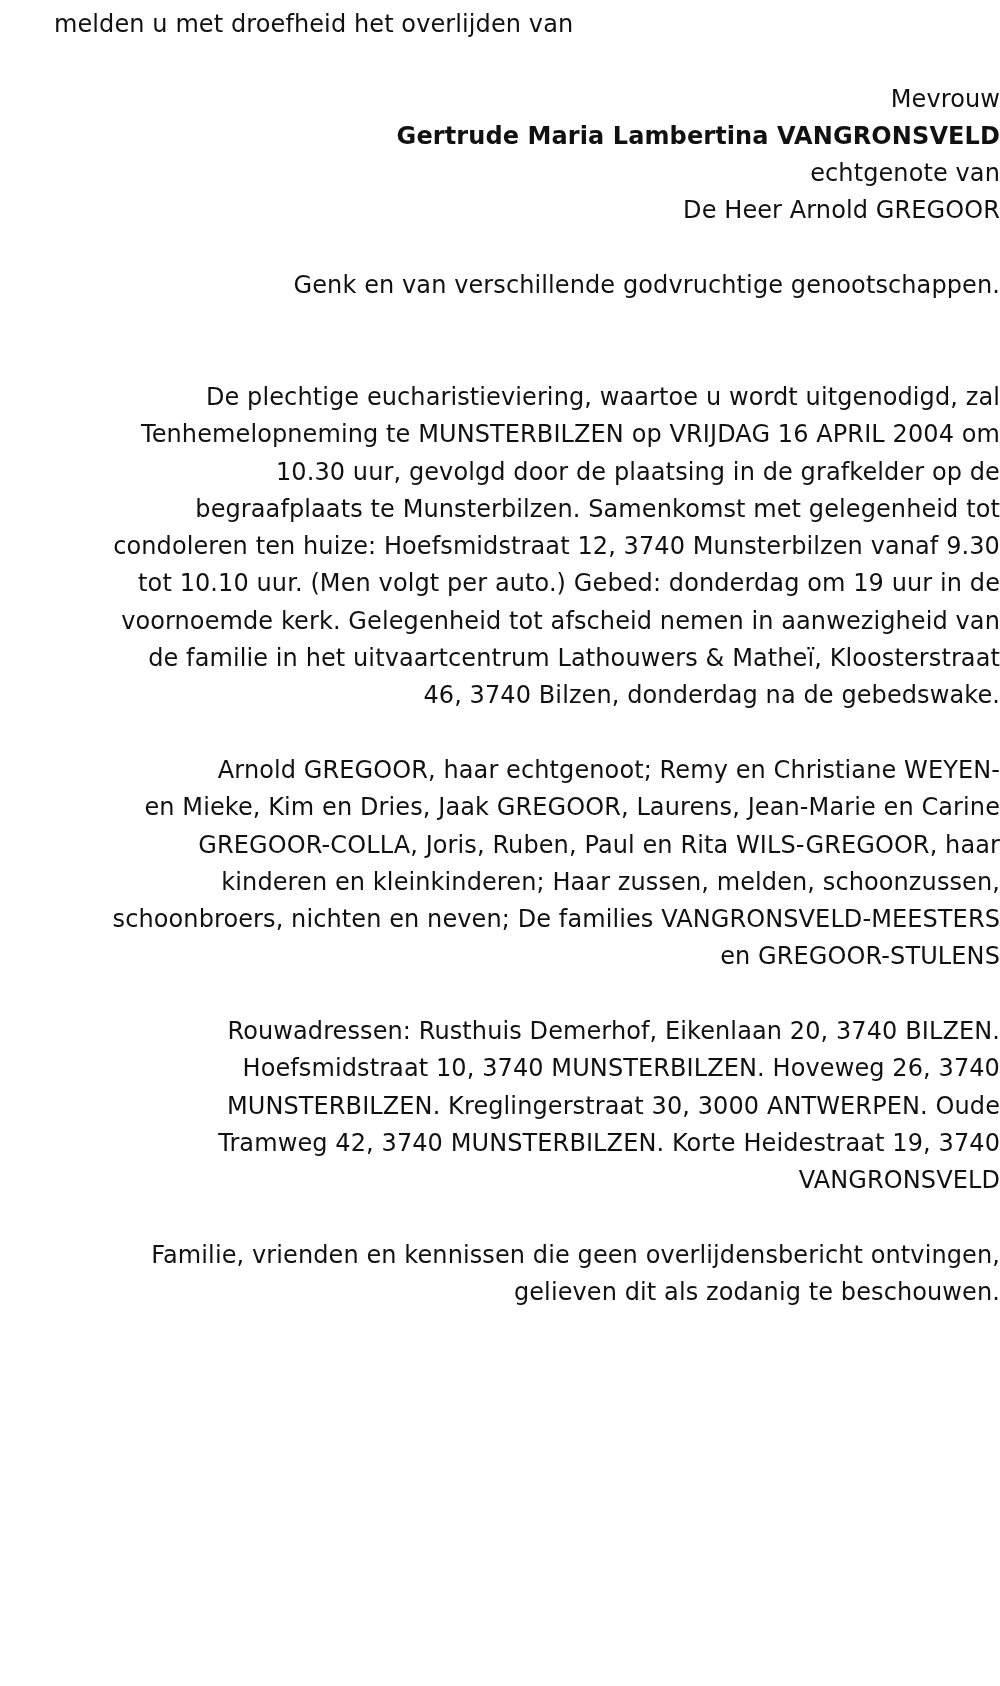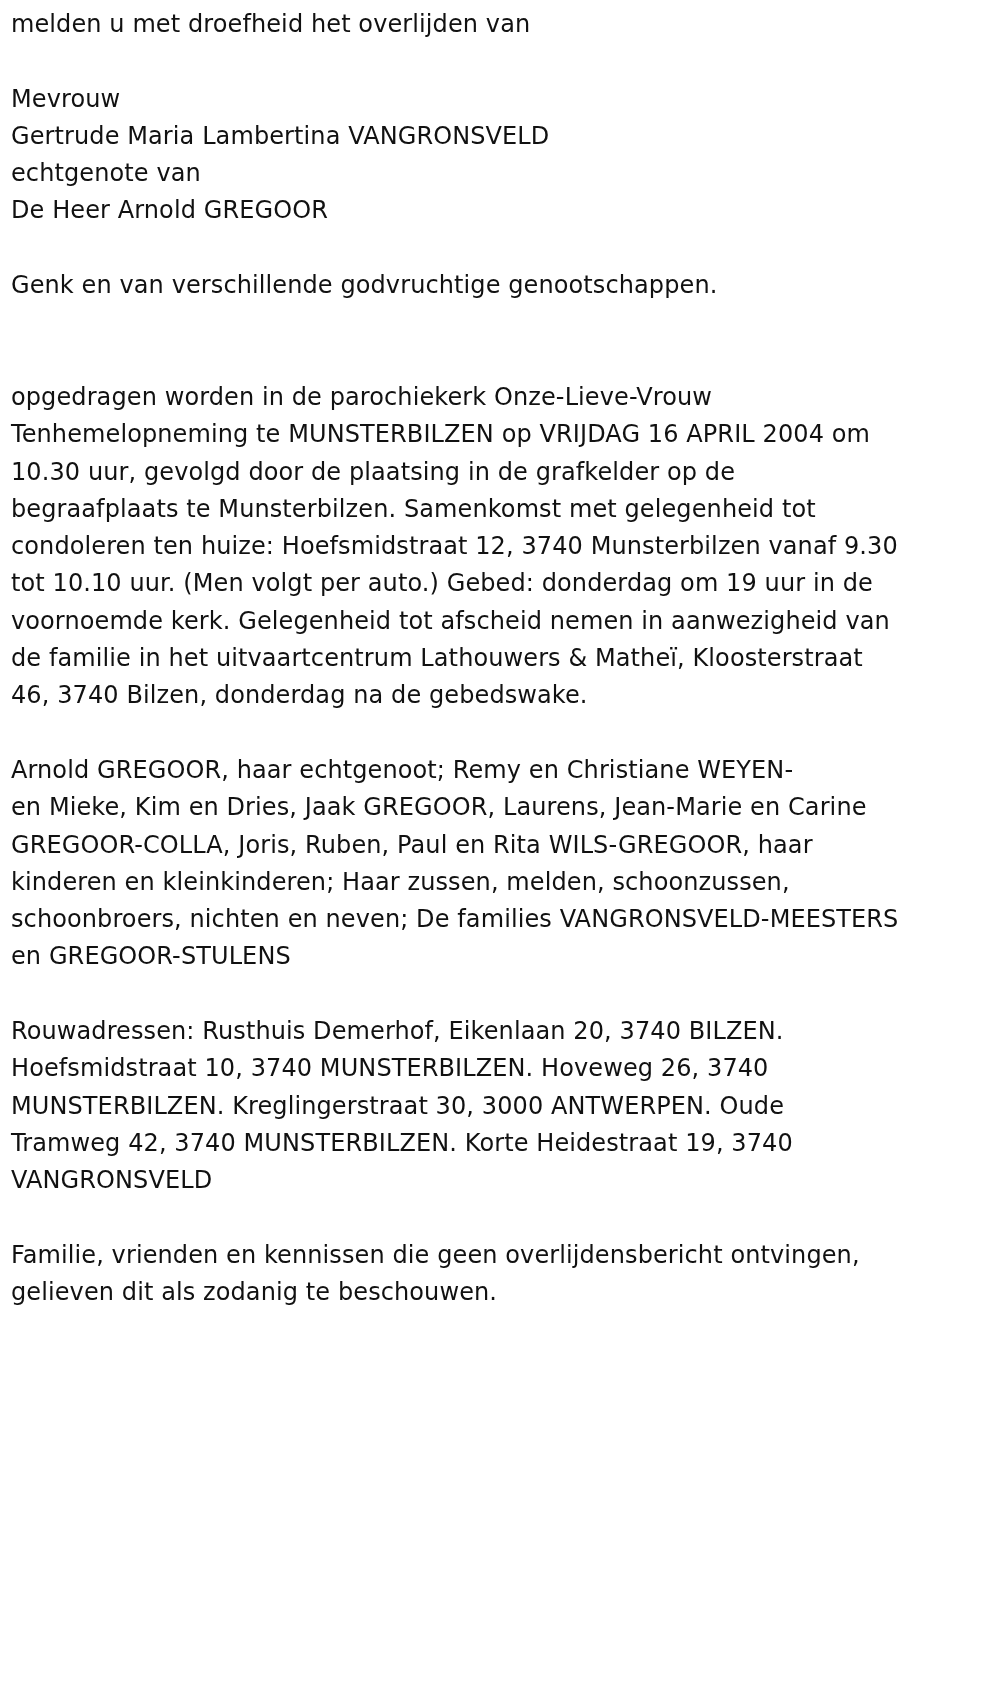--- a/index.html
+++ b/index.html
@@ -11,37 +11,39 @@
       width: 1000px;
       height: 1686px;
       overflow: hidden;
       color: #111111;
       font-family: "DejaVu Sans", sans-serif;
       font-size: 24px;
     }
     .page {
       position: relative;
       padding: 6px 0 0 11px;
+      margin-left: 43px;
     }
     .line {
       display: block;
       height: 37.3px;
       line-height: 37.3px;
       white-space: nowrap;
       letter-spacing: 0.1px;
     }
     .bold {
-      font-weight: normal;
+      font-weight: bold;
     }
     .gap {
       display: block;
       height: 37.3px;
     }
     .para {
       display: block;
+      text-align: right;
     }
   </style>
 </head>
 <body>
 
 <div class="page">
 
   <span class="line">melden u met droefheid het overlijden van</span>
   <span class="gap"></span>
 
@@ -54,21 +56,21 @@
   <span class="gap"></span>
 
   <div class="para">
     <span class="line">Genk en van verschillende godvruchtige genootschappen.</span>
   </div>
   <span class="gap"></span>
 
   <span class="gap"></span>
 
   <div class="para">
-    <span class="line">opgedragen worden in de parochiekerk Onze-Lieve-Vrouw</span>
+    <span class="line">De plechtige eucharistieviering, waartoe u wordt uitgenodigd, zal</span>
     <span class="line">Tenhemelopneming te MUNSTERBILZEN op VRIJDAG 16 APRIL 2004 om</span>
     <span class="line">10.30 uur, gevolgd door de plaatsing in de grafkelder op de</span>
     <span class="line">begraafplaats te Munsterbilzen. Samenkomst met gelegenheid tot</span>
     <span class="line">condoleren ten huize: Hoefsmidstraat 12, 3740 Munsterbilzen vanaf 9.30</span>
     <span class="line">tot 10.10 uur. (Men volgt per auto.) Gebed: donderdag om 19 uur in de</span>
     <span class="line">voornoemde kerk. Gelegenheid tot afscheid nemen in aanwezigheid van</span>
     <span class="line">de familie in het uitvaartcentrum Lathouwers &amp; Matheï, Kloosterstraat</span>
     <span class="line">46, 3740 Bilzen, donderdag na de gebedswake.</span>
   </div>
   <span class="gap"></span>

